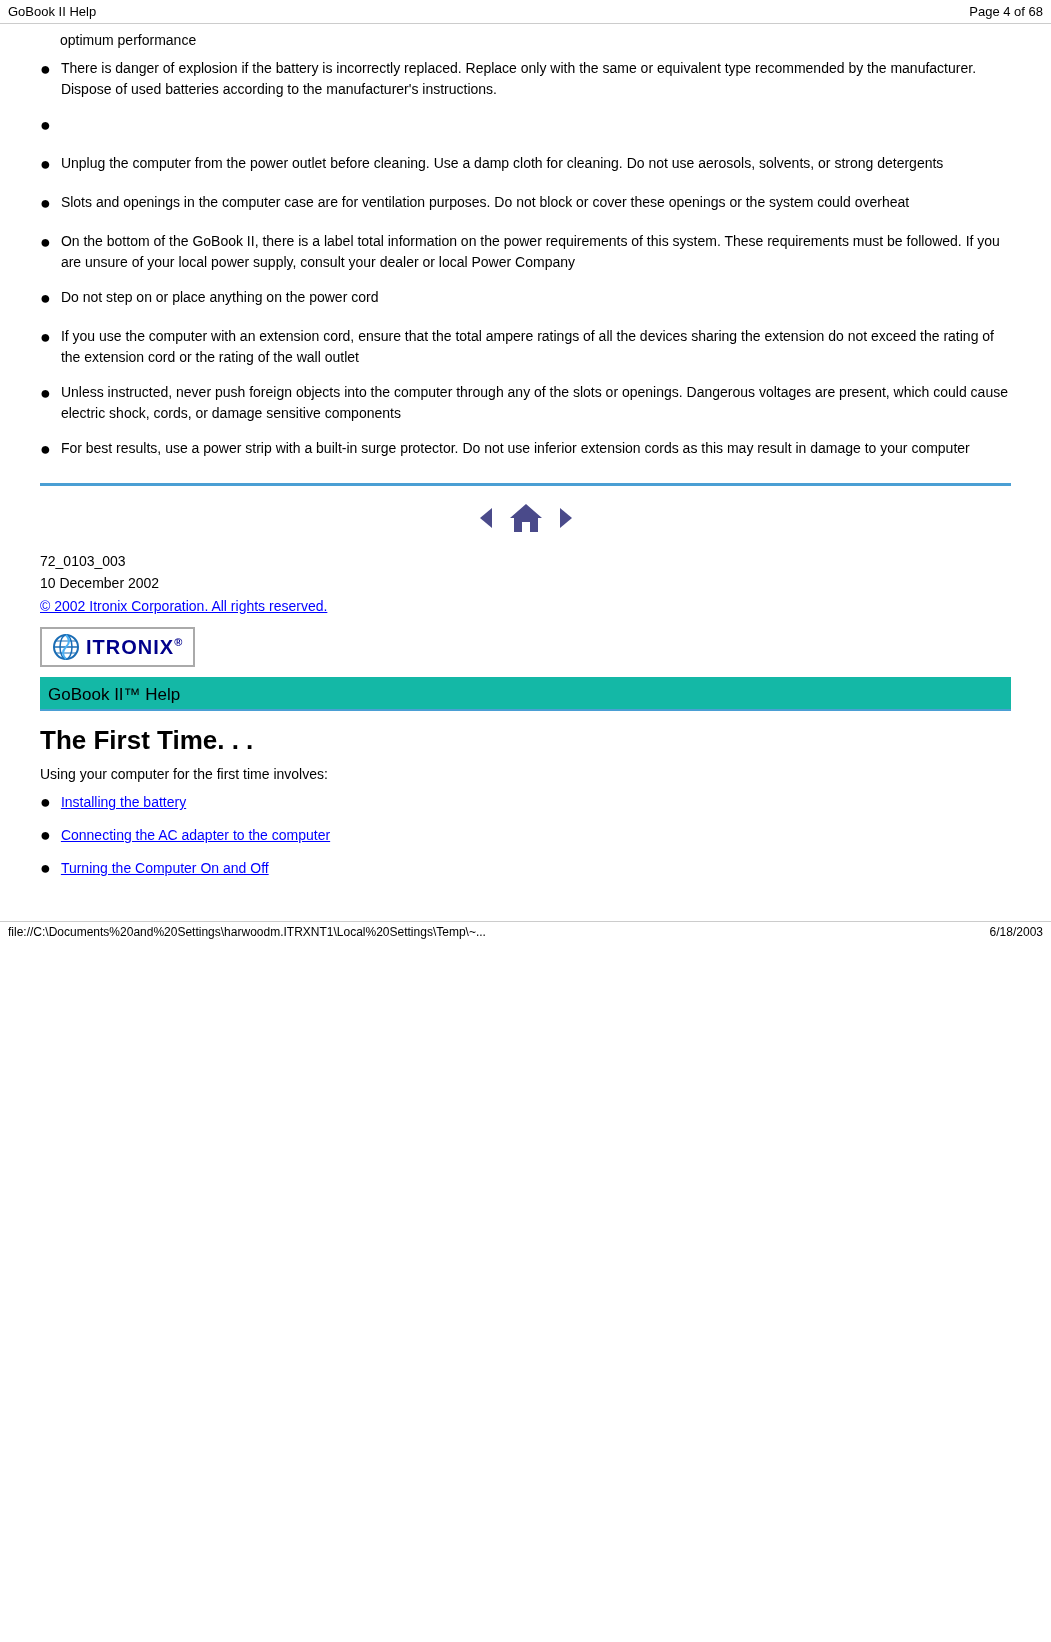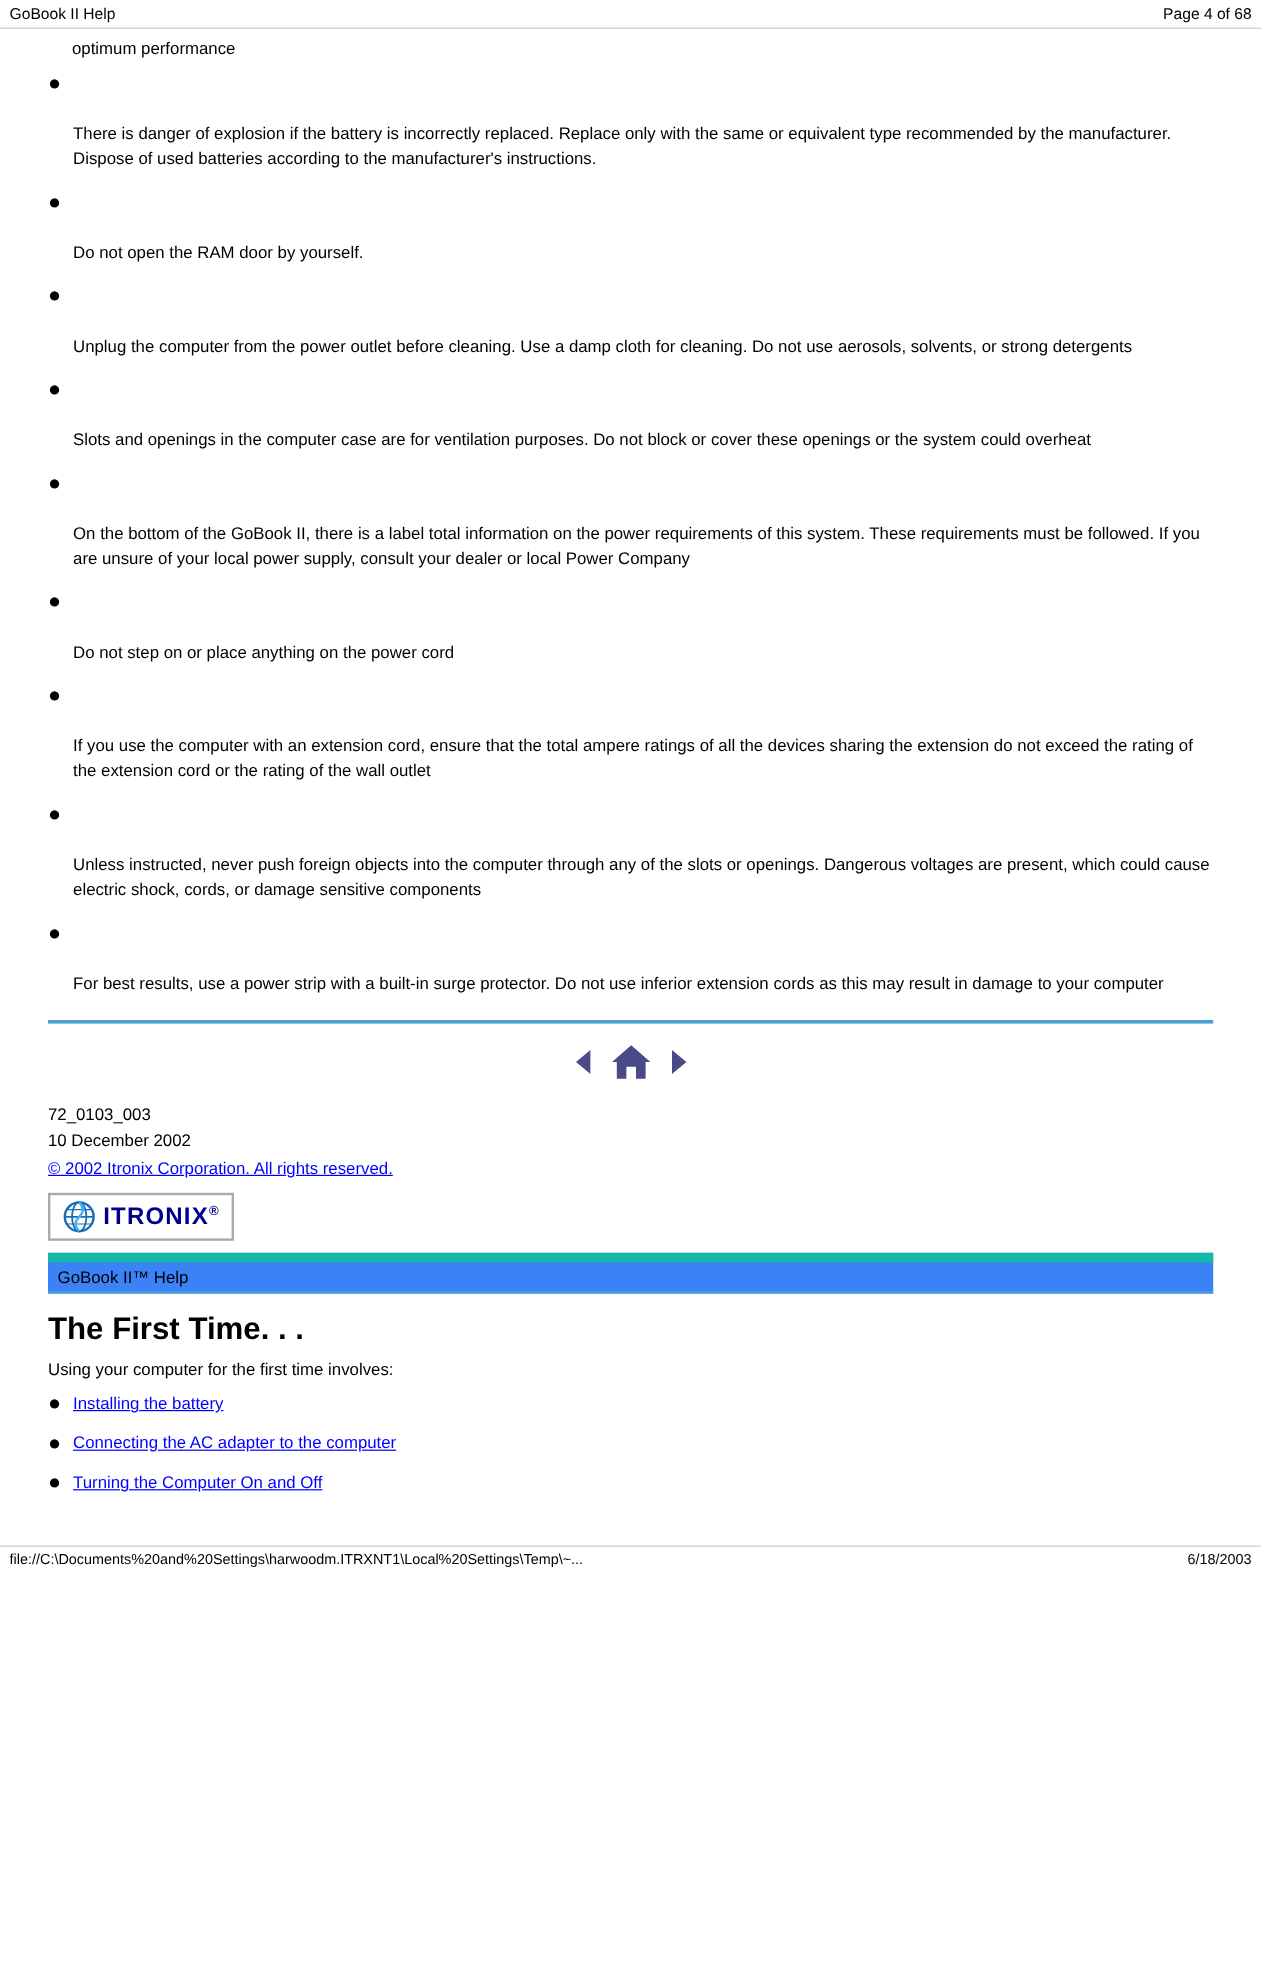--- a/index.html
+++ b/index.html
@@ -38,21 +38,20 @@
       line-height: 1.5;
     }
     .bullet-list li .bullet-dot {
       font-size: 18px;
       margin-right: 10px;
       margin-top: -2px;
       flex-shrink: 0;
     }
     .bullet-list li .bullet-text {
       flex: 1;
-      margin-top: 43px;
     }
     .divider-bar {
       border: none;
       border-top: 3px solid #4a9fd4;
       margin: 20px 0 16px 0;
     }
     .nav-icons {
       display: flex;
       justify-content: center;
       align-items: center;
@@ -98,25 +97,25 @@
       height: 28px;
     }
     .itronix-logo-text {
       font-size: 20px;
       font-weight: bold;
       font-family: Arial Black, sans-serif;
       letter-spacing: 1px;
       color: #00008b;
     }
     .gobook-section-header {
-      background: #3b82f6;
-      border-top: 8px solid #14b8a6;
+      background: #14b8a6;
+      border-top: 4px solid #14b8a6;
       border-bottom: 2px solid #4a9fd4;
       padding: 4px 8px;
-      font-size: 14px;
+      font-size: 17px;
       color: #000;
       margin-bottom: 14px;
     }
     .first-time-heading {
       font-size: 26px;
       font-weight: bold;
       margin: 10px 0 10px 0;
     }
     .first-time-intro {
       font-size: 14px;
@@ -166,21 +165,20 @@
 
   <div class="optimum-line">optimum performance</div>
 
   <ul class="bullet-list">
     <li>
       <span class="bullet-dot">●</span>
       <span class="bullet-text">There is danger of explosion if the battery is incorrectly replaced.  Replace only with the same or equivalent type recommended by the manufacturer.  Dispose of used batteries according to the manufacturer's instructions.</span>
     </li>
     <li>
       <span class="bullet-dot">●</span>
-      <span class="bullet-text">Do not open the RAM door by yourself.</span>
     </li>
     <li>
       <span class="bullet-dot">●</span>
       <span class="bullet-text">Unplug the computer from the power outlet before cleaning. Use a damp cloth for cleaning. Do not use aerosols, solvents, or strong detergents</span>
     </li>
     <li>
       <span class="bullet-dot">●</span>
       <span class="bullet-text">Slots and openings in the computer case are for ventilation purposes. Do not block or cover these openings or the system could overheat</span>
     </li>
     <li>

